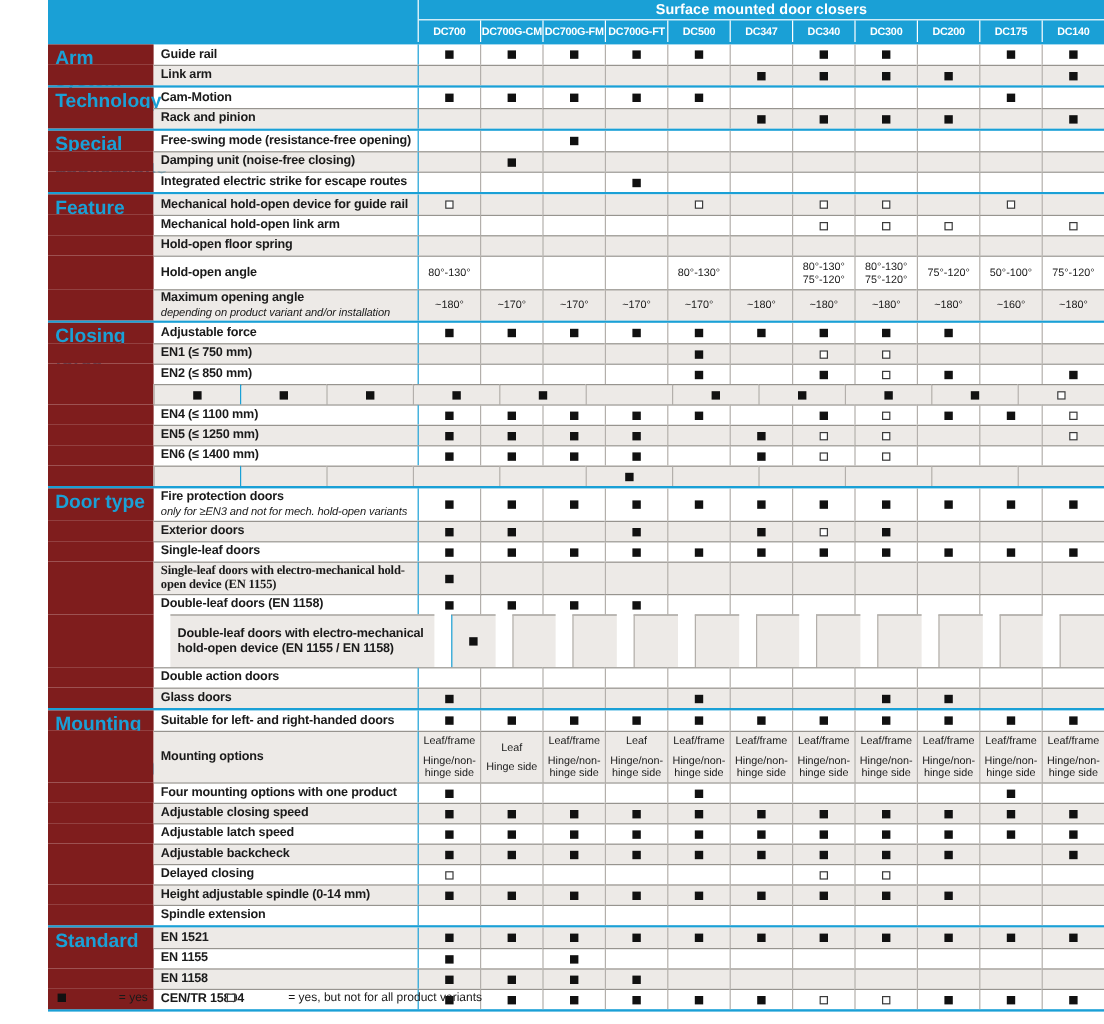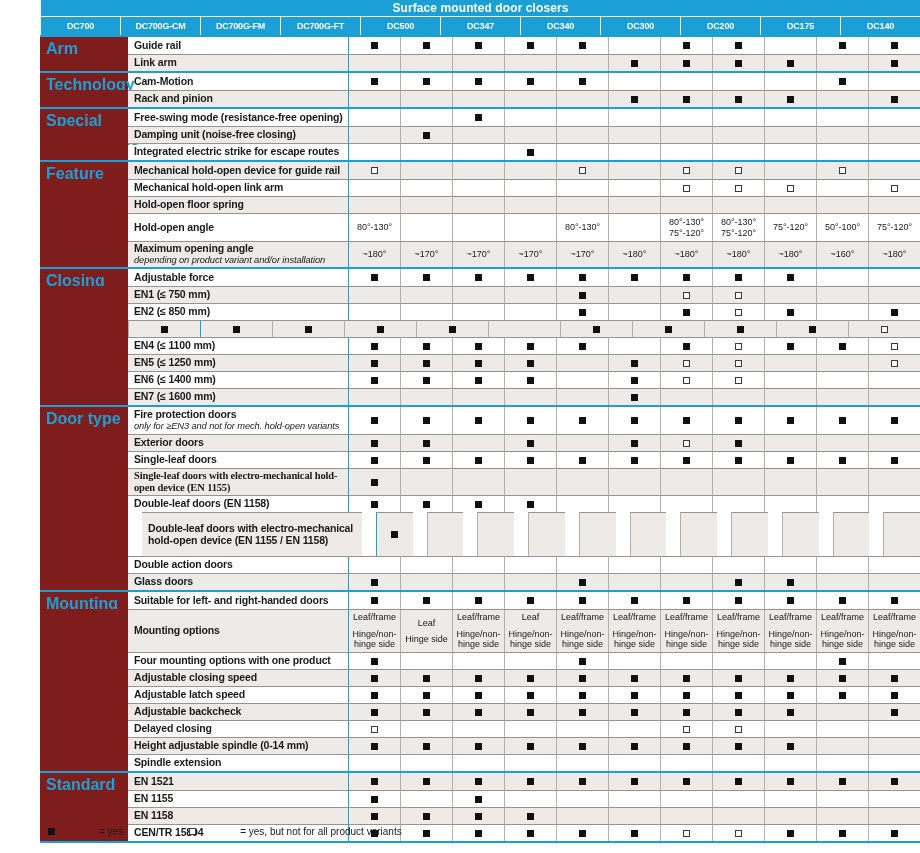--- a/index.html
+++ b/index.html
@@ -6,21 +6,21 @@
   html,body { background:#fff; }
   body {
     width: 920px; height: 853px; position: relative;
     font-family: "Liberation Sans", sans-serif;
     color:#1a1a1a;
     --accent:#1AA0D6; --stripe:#EDEAE7; --gridh:#97948F; --gridv:#B3AFAB; --mark:#111;
   }
   .page { position:absolute; left:40px; top:0; width:880px; }
 
   
-  .hdr { display:flex; background:var(--accent); height:35px; color:#fff;flex-direction:column; }
+  .hdr { display:flex; background:var(--accent); height:35px; color:#fff; }
   .hdr-spacer { width:308px; }
   .hdr-main { flex:1; display:flex; flex-direction:column; border-left:1px solid #fff; }
   .banner { height:17px; display:flex; align-items:center; justify-content:center;
             font-size:12px; font-weight:bold; border-bottom:1px solid #fff; letter-spacing:.1px; }
   .colrow { flex:1; display:flex; }
   .col-hd { flex:1; display:flex; align-items:center; justify-content:center;
             font-size:9px; font-weight:bold; letter-spacing:-.2px; }
   .col-hd + .col-hd { border-left:1px solid #fff; }
 
   
@@ -614,23 +614,20 @@
           </div>
           <div class="cell">
             <span class="sq o"></span>
           </div>
           <div class="cell"></div>
           <div class="cell"></div>
           <div class="cell"></div>
         </div>
         <div class="row stripe">
           <div class="cat"></div>
-          <div class="lab">
-            <div class="lab-main">EN7 (≤ 1600 mm)</div>
-          </div>
           <div class="cell"></div>
           <div class="cell"></div>
           <div class="cell"></div>
           <div class="cell"></div>
           <div class="cell"></div>
           <div class="cell">
             <span class="sq f"></span>
           </div>
           <div class="cell"></div>
           <div class="cell"></div>

